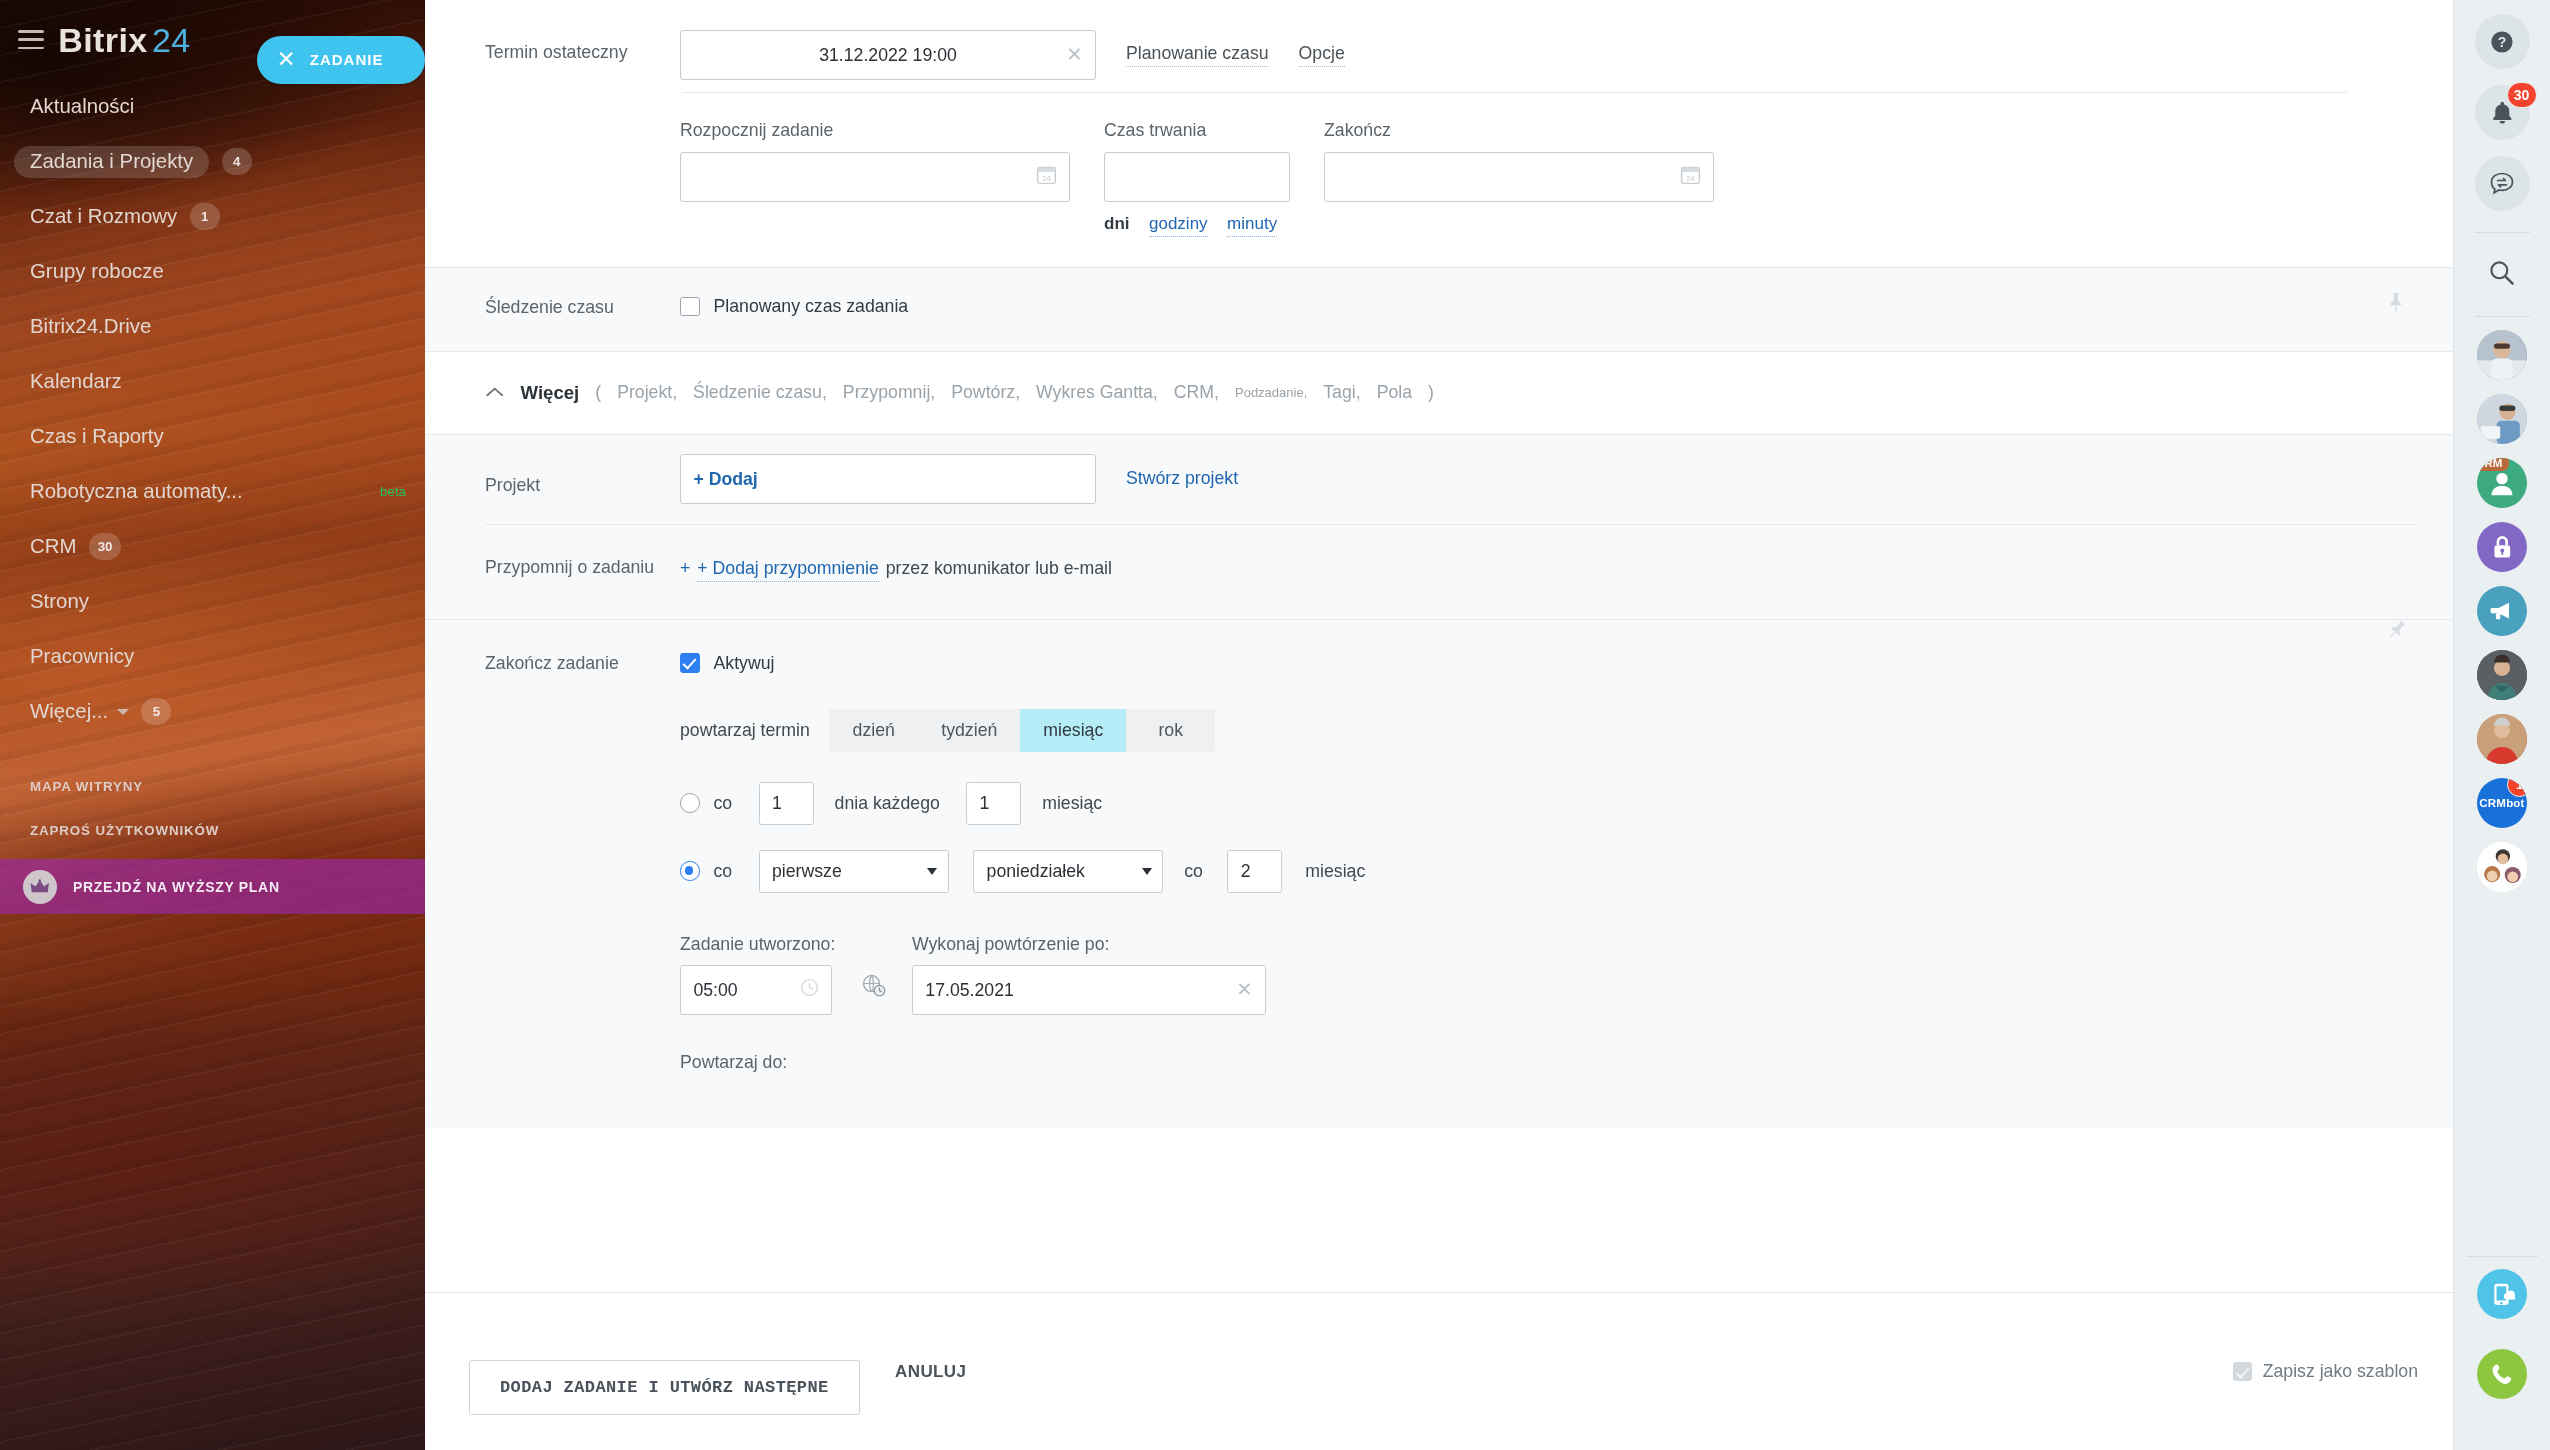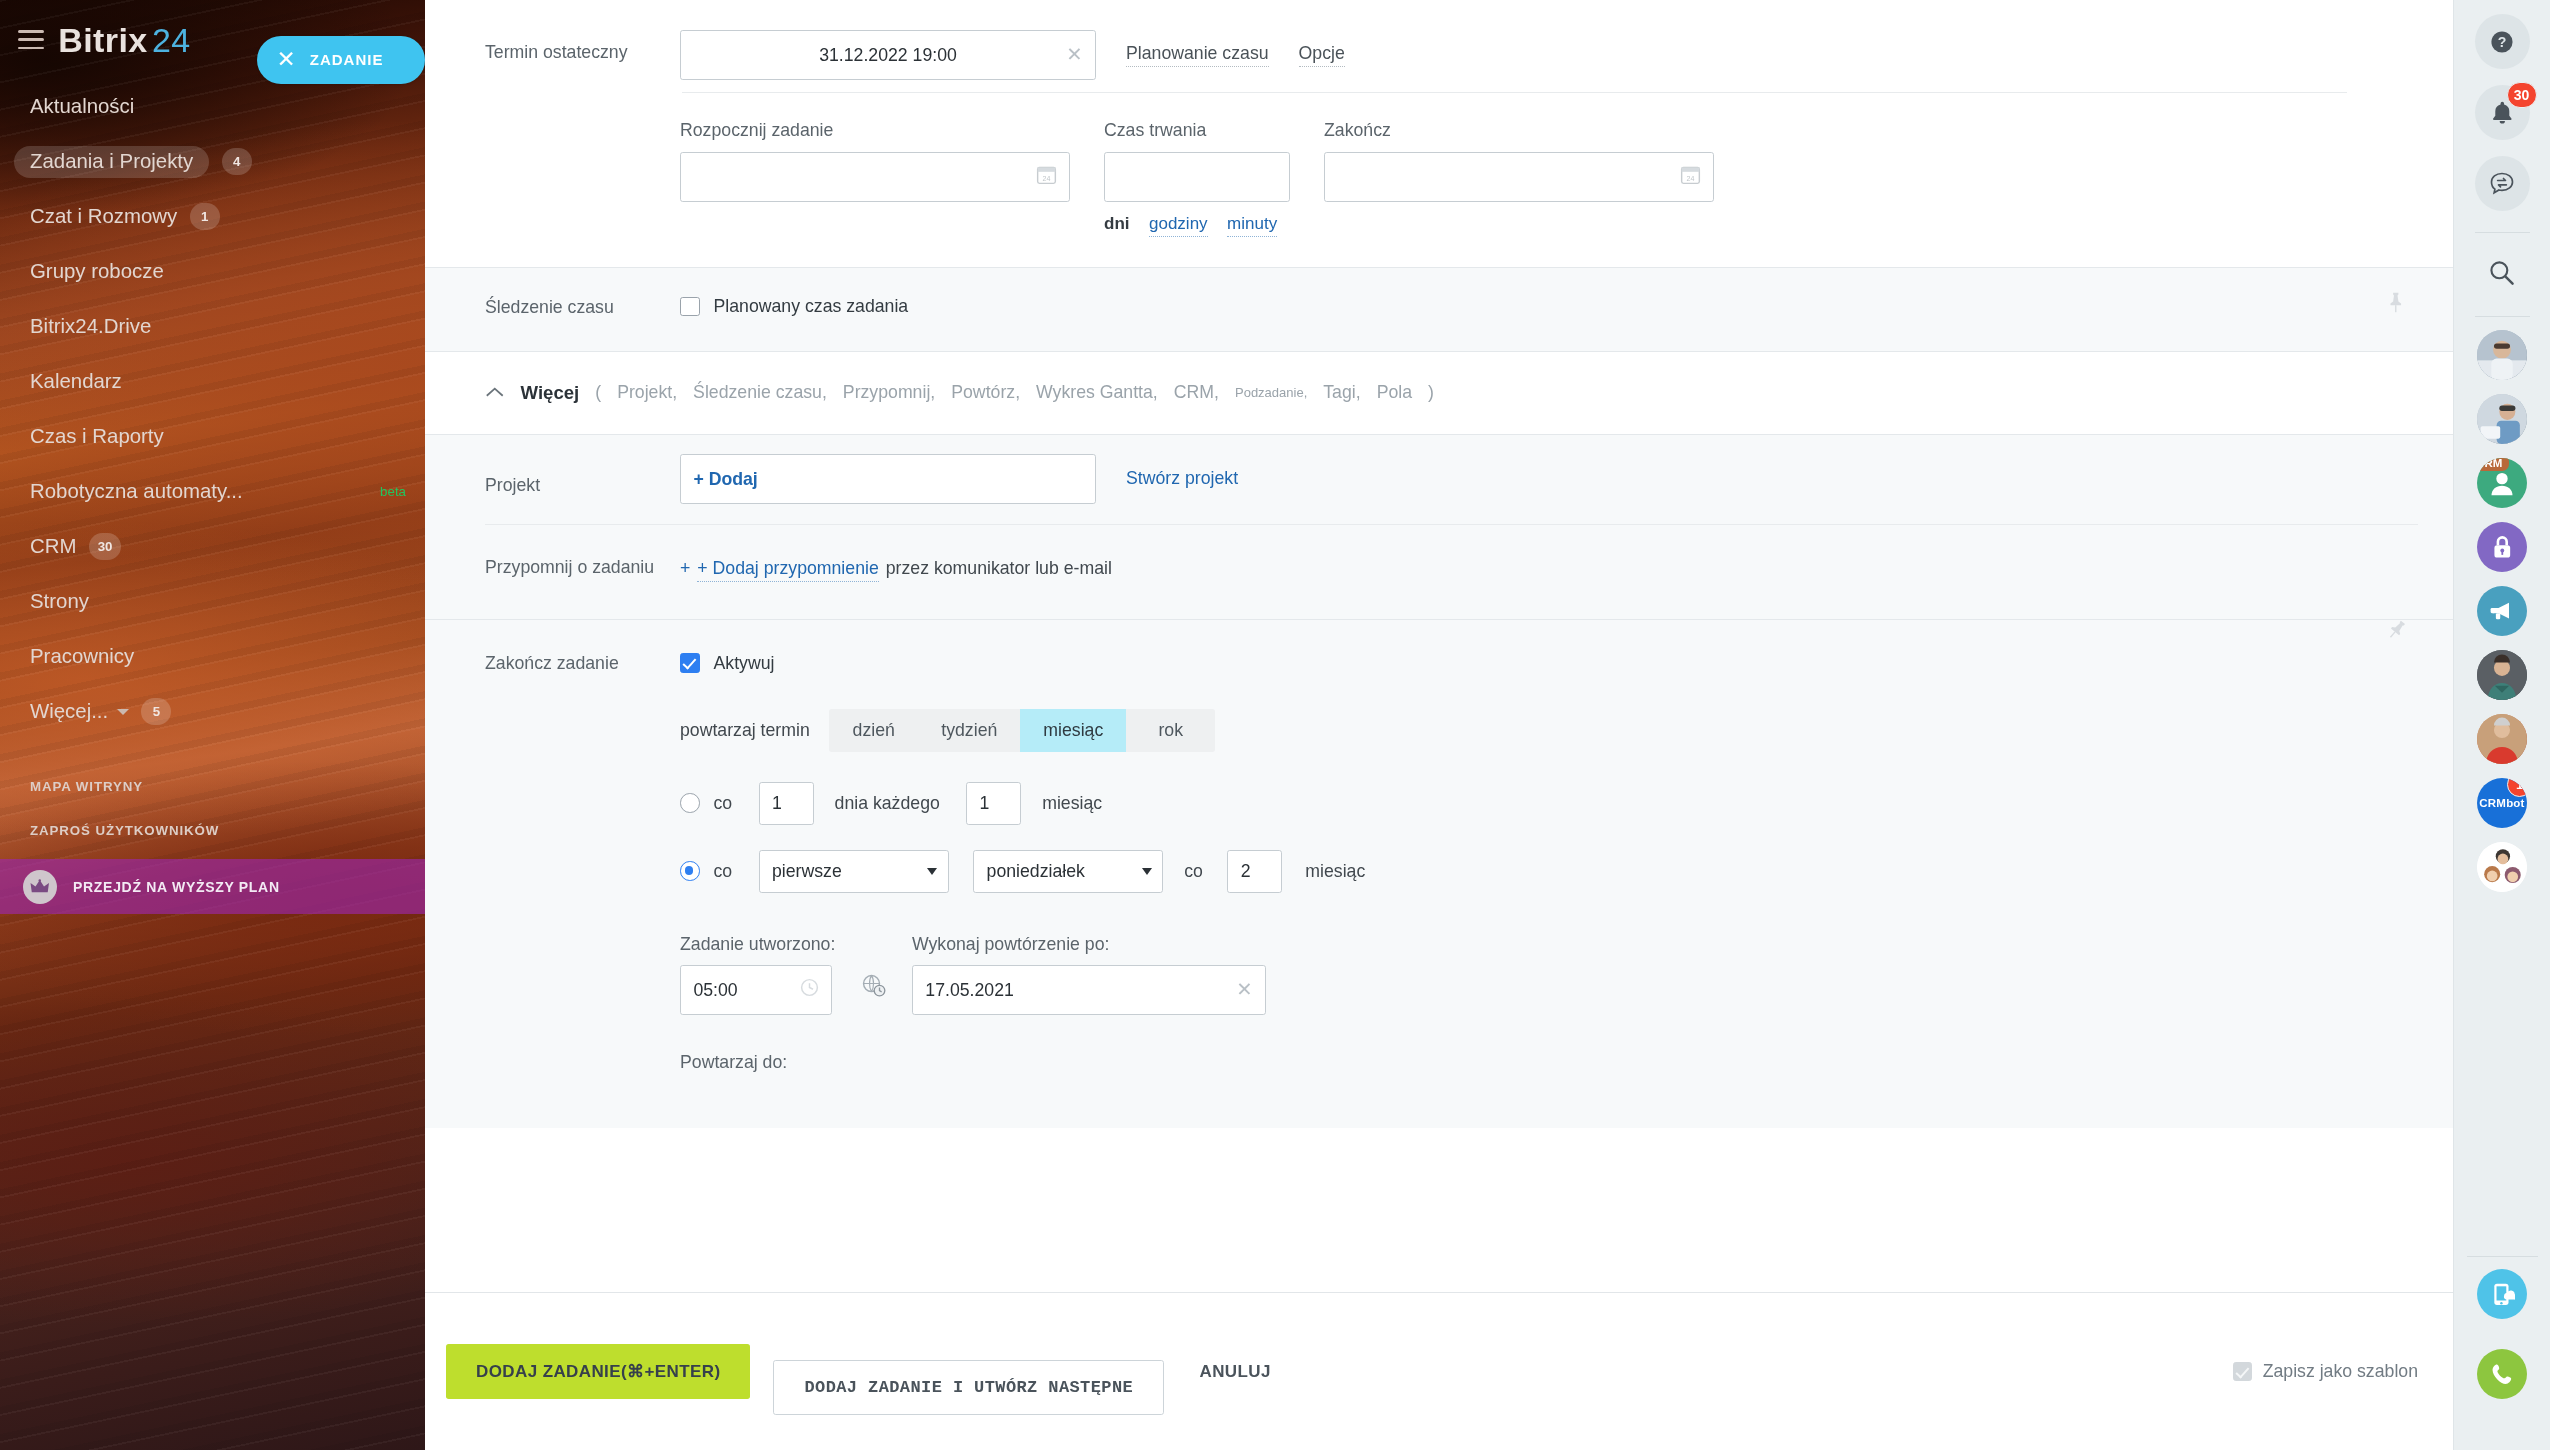--- a/index.html
+++ b/index.html
@@ -764,21 +764,20 @@
             <div class="row-body">
               <div class="field-label">Powtarzaj do:</div>
             </div>
           </div>
         </div>
 
       </div>
     </div>
 
     <div class="action-bar">
-      <button class="btn-primary">DODAJ ZADANIE(⌘+ENTER)</button>
       <button class="btn-secondary">DODAJ ZADANIE I UTWÓRZ NASTĘPNE</button>
       <button class="btn-text">ANULUJ</button>
       <div class="tpl-wrap">
         <span class="cbx disabled"></span>
         <span>Zapisz jako szablon</span>
       </div>
     </div>
 
     <div class="right-rail">
 

